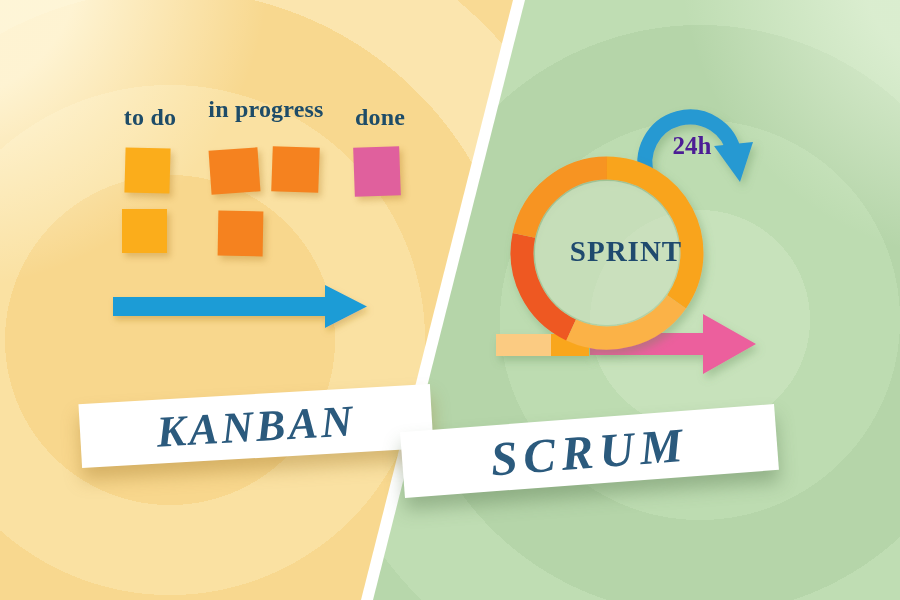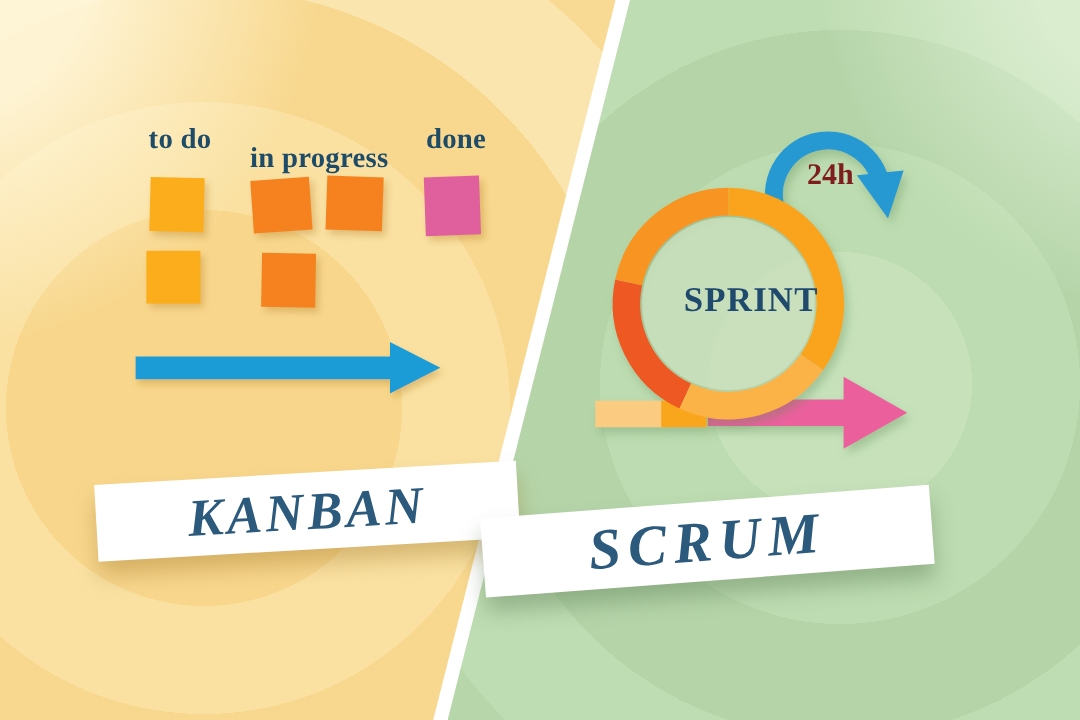--- a/index.html
+++ b/index.html
@@ -25,21 +25,21 @@
       radial-gradient(circle at 700px 320px,
         #c7e2bb 0 110px, #bddcb1 110px 200px, #b5d5a9 200px 295px,
         #bfddb3 295px 395px, #b7d7ab 395px 510px, #c2dfb6 510px 650px, #bad9ae 650px);
   }
   
   .col-label{
     position:absolute;transform:translate(-50%,-50%);
     font-size:24px;font-weight:700;color:#1e4c68;letter-spacing:.2px;white-space:nowrap;
   }
   .col-label.todo{left:150px;top:117px;}
-  .col-label.inprogress{left:266px;top:133px;}
+  .col-label.inprogress{left:266px;top:109px;}
   .col-label.done{left:380px;top:117px;}
   
   .note{position:absolute;width:45px;height:45px;box-shadow:3px 4px 6px rgba(170,115,25,.32);}
   .note--yellow{background:#fbad1b;}
   .note--orange{background:#f5821f;}
   .note--pink{background:#e0609d;}
   .n1{left:125px;top:148px;transform:rotate(1.5deg);}
   .n2{left:210px;top:149px;width:49px;height:44px;transform:rotate(-4deg);}
   .n3{left:272px;top:147px;width:47px;height:45px;transform:rotate(2deg);}
   .n4{left:354px;top:147px;width:46px;height:49px;transform:rotate(-2deg);}
@@ -47,21 +47,21 @@
   .n6{left:218px;top:211px;transform:rotate(1deg);}
   
   .art{position:absolute;inset:0;width:900px;height:600px;}
   
   .sprint-label{
     position:absolute;left:606px;top:251px;transform:translate(-50%,-50%);
     font-size:29px;font-weight:700;color:#1f4a6e;letter-spacing:1px;margin-left:20px;
   }
   .daily-label{
     position:absolute;left:692px;top:146px;transform:translate(-50%,-50%);
-    font-size:25px;font-weight:700;color:#7f1d1d;
+    font-size:25px;font-weight:700;color:#4c1d95;
   }
   
   .banner{
     position:absolute;background:#ffffff;display:flex;align-items:center;justify-content:center;
   }
   .banner-kanban{
     left:80px;top:394px;width:352px;height:64px;transform:rotate(-3.3deg);
     box-shadow:0 12px 18px rgba(150,105,25,.35);
   }
   .banner-scrum{

